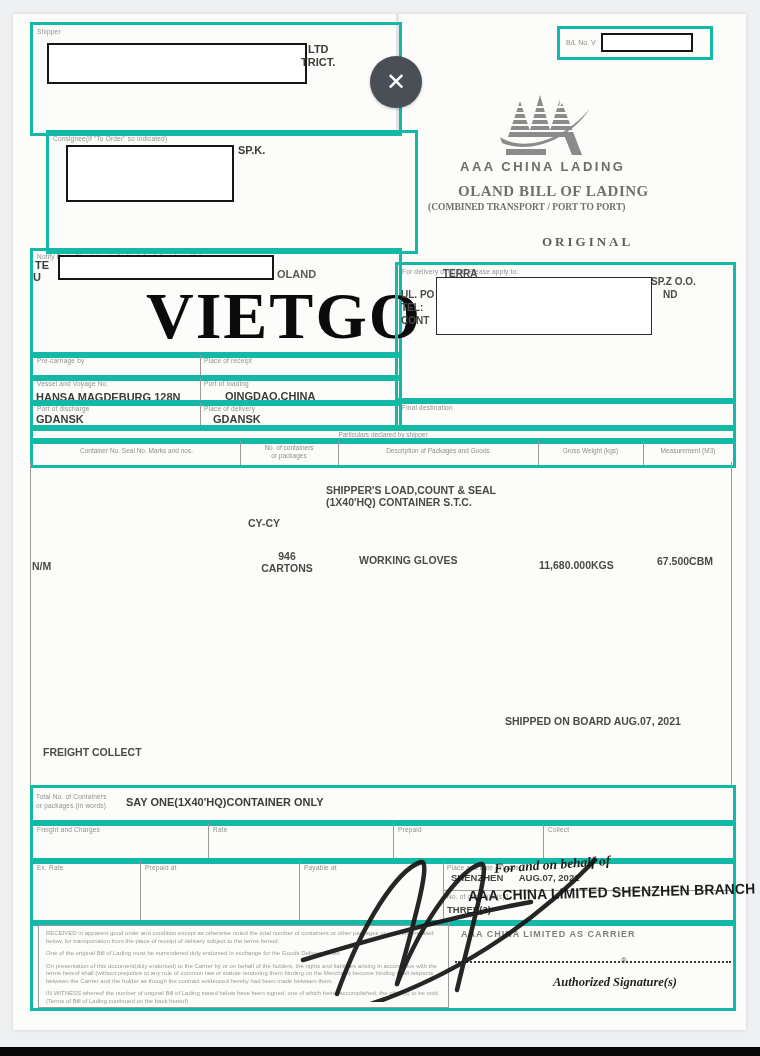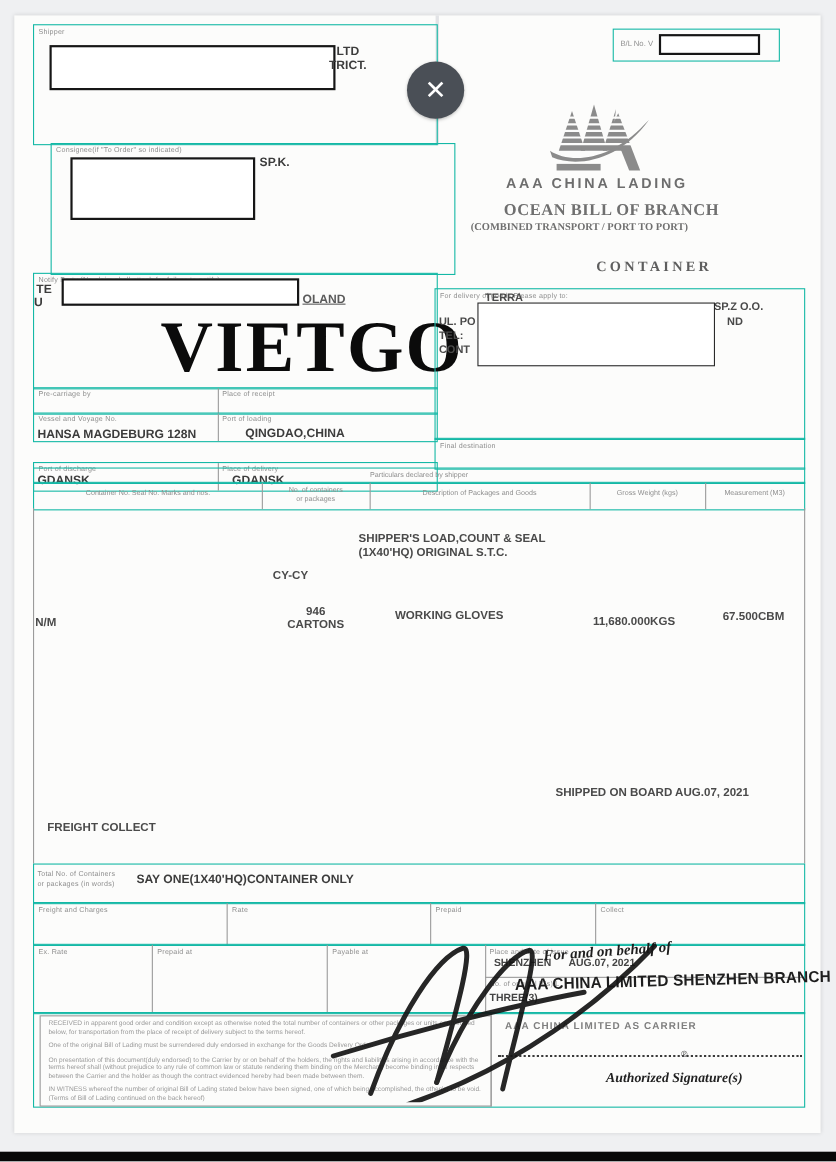--- a/index.html
+++ b/index.html
@@ -1,19 +1,19 @@
 <!DOCTYPE html>
 <html><head>
 <meta charset="utf-8">
 <style>
   html,body{margin:0;padding:0;}
   body{width:760px;height:1056px;background:#eff0f2;font-family:"Liberation Sans",sans-serif;position:relative;overflow:hidden;}
   .abs{position:absolute;}
   .page{left:13px;top:14px;width:733px;height:1016px;background:#fcfcfb;box-shadow:0 0 4px rgba(0,0,0,.12);}
-  .cell{border:1px solid #14b8a6;background:transparent;}
+  .cell{border:3px solid #14b8a6;background:transparent;}
   .lbl{font-size:6.5px;color:#8f8f8f;letter-spacing:.2px;white-space:nowrap;}
   .val{font-weight:700;color:#3c3c3c;font-size:11px;white-space:nowrap;}
   .val10{font-weight:700;color:#4a4a4a;font-size:10px;white-space:nowrap;}
   .redact{background:#fff;border:2px solid #161616;}
   .redact-thin{background:#fff;border:1.5px solid #2a2a2a;}
   .watermark{font-family:"Liberation Serif",serif;font-weight:700;font-size:66px;color:#0b0b0b;letter-spacing:2px;line-height:1;}
   .brand-name{font-weight:700;font-size:13px;color:#6d6d6d;letter-spacing:2.5px;white-space:nowrap;}
   .serif-b{font-family:"Liberation Serif",serif;font-weight:700;color:#6f6f6f;white-space:nowrap;}
   .close-btn{width:52px;height:52px;border-radius:50%;background:#4a4f56;color:#fff;display:flex;align-items:center;justify-content:center;font-size:24px;cursor:pointer;box-shadow:0 1px 3px rgba(0,0,0,.25);}
   .seam{width:3px;background:#e2e3e6;}
@@ -56,21 +56,21 @@
 <div class="abs cell" style="left:30px;top:130px;width:366px;height:118px;margin-left:16px;">
   <div class="abs lbl" style="left:4px;top:2px;">Consignee(if "To Order" so indicated)</div>
   <div class="abs redact" style="left:17px;top:12px;width:164px;height:53px;"></div>
   <div class="abs val" style="left:189px;top:11px;">SP.K.</div>
 </div>
 
 <div class="abs cell" style="left:30px;top:248px;width:366px;height:104px;">
   <div class="abs lbl" style="left:4px;top:2px;">Notify Party (No claim shall attach for failure to notify)</div>
   <div class="abs val" style="left:2px;top:8px;">TE</div>
   <div class="abs val" style="left:0px;top:20px;">U</div>
-  <div class="abs val" style="left:244px;top:17px;color:#5a5a5a;text-decoration:underline;">OLAND</div>
+  <div class="abs val" style="left:244px;top:17px;color:#5a5a5a;">OLAND</div>
   <div class="abs redact" style="left:25px;top:4px;width:212px;height:21px;"></div>
 </div>
 
 <div class="abs watermark" style="left:146px;top:283px;">VIETGO</div>
 
 <svg class="abs" style="left:498px;top:93px;" width="96" height="66" viewBox="0 0 96 66">
   <g fill="#8b8b8b">
     <g>
       <polygon points="22,8 10,44 34,44"></polygon>
       <polygon points="42,2 30,44 54,44"></polygon>
@@ -82,23 +82,23 @@
         <line x1="4" y1="20" x2="92" y2="20"></line>
       <line x1="4" y1="26" x2="92" y2="26"></line>
         <line x1="4" y1="32" x2="92" y2="32"></line>
       <line x1="4" y1="38" x2="92" y2="38"></line>
     </g>
     <path d="M2,44 C 20,56 56,54 88,20 L92,16 C 66,52 28,60 4,50 Z"></path>
     <rect x="8" y="56" width="40" height="6"></rect>
   </g>
 </svg>
 <div class="abs brand-name" style="left:460px;top:159px;">AAA CHINA LADING</div>
-<div class="abs serif-b" style="left:458px;top:183px;font-size:15px;letter-spacing:.5px;">OCEAN BILL OF BRANCH</div>
+<div class="abs serif-b" style="left:458px;top:183px;font-size:15px;letter-spacing:.5px;">OLAND BILL OF LADING</div>
 <div class="abs serif-b" style="left:428px;top:202px;font-size:9.5px;">(COMBINED TRANSPORT / PORT TO PORT)</div>
-<div class="abs serif-b" style="left:542px;top:234px;font-size:13px;letter-spacing:3px;color:#5e5e5e;">CONTAINER</div>
+<div class="abs serif-b" style="left:542px;top:234px;font-size:13px;letter-spacing:3px;color:#5e5e5e;">ORIGINAL</div>
 
 <div class="abs cell" style="left:395px;top:262px;width:335px;height:136px;">
   <div class="abs lbl" style="left:4px;top:3px;">For delivery of goods Please apply to:</div>
   <div class="abs val10" style="left:3px;top:3px;padding-left:42px;">TERRA</div>
   <div class="abs val10" style="left:253px;top:11px;">SP.Z O.O.</div>
   <div class="abs val10" style="left:3px;top:24px;">UL. PO</div>
   <div class="abs val10" style="left:265px;top:24px;">ND</div>
   <div class="abs val10" style="left:3px;top:37px;">TEL:</div>
   <div class="abs val10" style="left:3px;top:50px;">CONT</div>
   <div class="abs redact-thin" style="left:38px;top:12px;width:214px;height:56px;"></div>
@@ -109,21 +109,21 @@
   <div class="abs" style="left:167px;top:0;width:1px;height:23px;background:#9b9b9b;"></div>
   <div class="abs lbl" style="left:171px;top:2px;">Place of receipt</div>
 </div>
 <div class="abs cell" style="left:30px;top:375px;width:366px;height:25px;">
   <div class="abs lbl" style="left:4px;top:2px;">Vessel and Voyage No.</div>
   <div class="abs val" style="left:3px;top:13px;">HANSA MAGDEBURG 128N</div>
   <div class="abs" style="left:167px;top:0;width:1px;height:25px;background:#9b9b9b;"></div>
   <div class="abs lbl" style="left:171px;top:2px;">Port of loading</div>
   <div class="abs val" style="left:180px;top:12px;margin-left:12px;">QINGDAO,CHINA</div>
 </div>
-<div class="abs cell" style="left:30px;top:400px;width:366px;height:25px;margin-top:20px;">
+<div class="abs cell" style="left:30px;top:400px;width:366px;height:25px;">
   <div class="abs lbl" style="left:4px;top:2px;">Port of discharge</div>
   <div class="abs val" style="left:3px;top:10px;">GDANSK</div>
   <div class="abs" style="left:167px;top:0;width:1px;height:25px;background:#9b9b9b;"></div>
   <div class="abs lbl" style="left:171px;top:2px;">Place of delivery</div>
   <div class="abs val" style="left:180px;top:10px;">GDANSK</div>
 </div>
 
 <div class="abs cell" style="left:395px;top:398px;width:335px;height:27px;">
   <div class="abs lbl" style="left:4px;top:3px;">Final destination</div>
 </div>
@@ -137,21 +137,21 @@
   <div class="abs" style="left:305px;top:0;width:1px;height:24px;background:#9b9b9b;"></div>
   <div class="abs hdr" style="left:305px;top:6px;width:200px;">Description of Packages and Goods</div>
   <div class="abs" style="left:505px;top:0;width:1px;height:24px;background:#9b9b9b;"></div>
   <div class="abs hdr" style="left:505px;top:6px;width:105px;">Gross Weight (kgs)</div>
   <div class="abs" style="left:610px;top:0;width:1px;height:24px;background:#9b9b9b;"></div>
   <div class="abs hdr" style="left:610px;top:6px;width:90px;">Measurement (M3)</div>
 </div>
 
 <div class="abs" style="left:30px;top:462px;width:700px;height:323px;border-left:1px solid #9b9b9b;border-right:1px solid #9b9b9b;">
   <div class="abs val10" style="left:295px;top:22px;font-size:10.5px;">SHIPPER'S LOAD,COUNT &amp; SEAL</div>
-  <div class="abs val10" style="left:295px;top:34px;font-size:10.5px;">(1X40'HQ) ORIGINAL S.T.C.</div>
+  <div class="abs val10" style="left:295px;top:34px;font-size:10.5px;">(1X40'HQ) CONTAINER S.T.C.</div>
   <div class="abs val10" style="left:217px;top:55px;font-size:10.5px;">CY-CY</div>
   <div class="abs val10" style="left:1px;top:98px;font-size:10.5px;">N/M</div>
   <div class="abs val10" style="left:207px;top:88px;width:98px;text-align:center;font-size:10.5px;">946</div>
   <div class="abs val10" style="left:207px;top:100px;width:98px;text-align:center;font-size:10.5px;">CARTONS</div>
   <div class="abs val10" style="left:328px;top:92px;font-size:10.5px;">WORKING GLOVES</div>
   <div class="abs val10" style="left:508px;top:97px;font-size:10.5px;">11,680.000KGS</div>
   <div class="abs val10" style="left:626px;top:93px;font-size:10.5px;">67.500CBM</div>
   <div class="abs val10" style="left:474px;top:253px;font-size:10.5px;">SHIPPED ON BOARD AUG.07, 2021</div>
   <div class="abs val10" style="left:12px;top:284px;font-size:10.5px;">FREIGHT COLLECT</div>
 </div>

